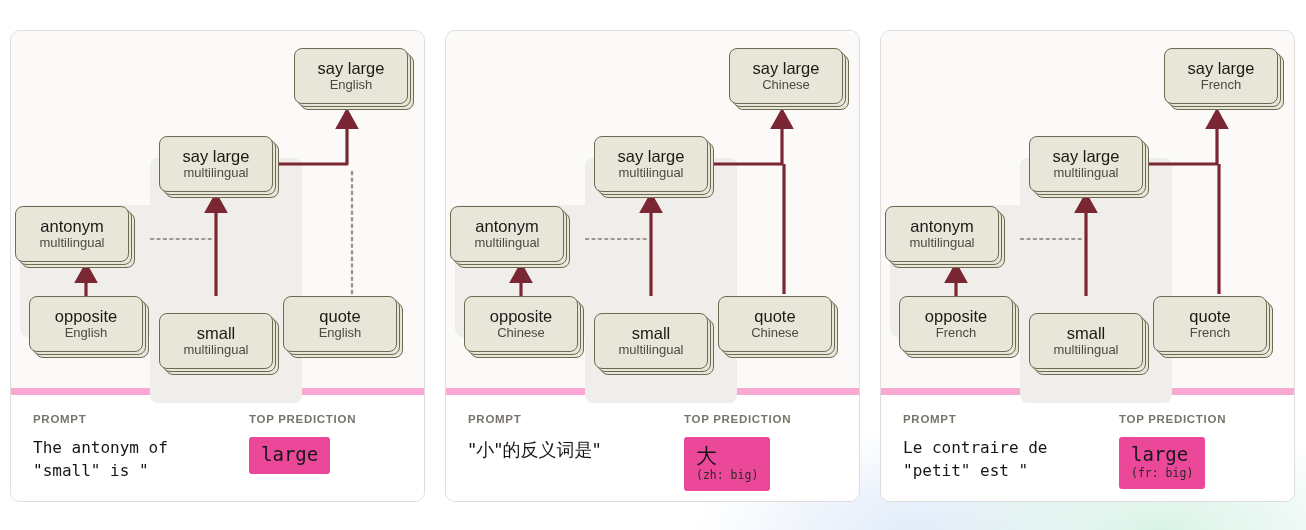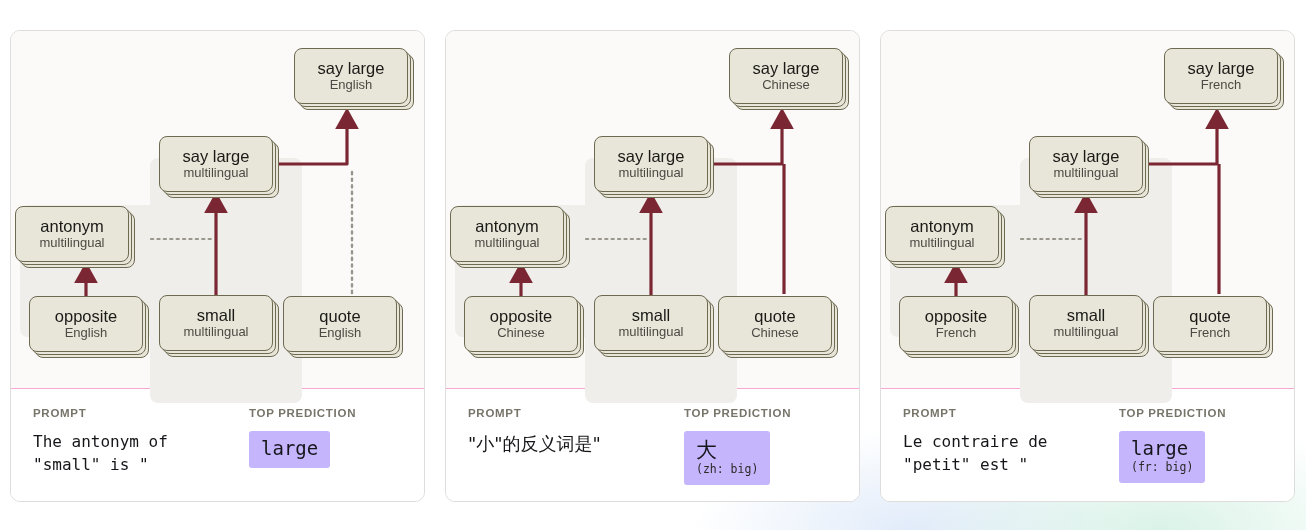--- a/index.html
+++ b/index.html
@@ -105,35 +105,35 @@
     font-size: 13px;
     color: #4c4a44;
     line-height: 1.08;
     white-space: nowrap;
   }
   
   .n-saylarge-out { left: 283px; top: 17px; }
   .n-saylarge-ml  { left: 148px; top: 105px; }
   .n-antonym      { left: 4px;  top: 175px; }
   .n-opposite     { left: 18px;  top: 265px; padding-left: 20px; }
-  .n-small        { left: 148px; top: 264px; }
+  .n-small        { left: 148px; top: 282px; }
   .n-quote        { left: 272px; top: 265px; border-radius: 28px; }
 
   svg.wires {
     position: absolute;
     left: 0; top: 0;
     width: 415px; height: 357px;
     overflow: visible;
     pointer-events: none;
   }
 
   
   .footer {
     flex: 1 1 auto;
-    border-top: 1px solid #f9a8d4;
+    border-top: 7px solid #f9a8d4;
     background: #ffffff;
     padding: 18px 22px 0 22px;
     display: flex;
     gap: 8px;
   }
   .f-col-prompt { width: 208px; flex: 0 0 208px; }
   .f-col-pred   { flex: 1 1 auto; }
   .f-head {
     font-size: 11.5px;
     font-weight: bold;
@@ -149,21 +149,21 @@
     white-space: pre-line;
   }
   .prompt-text.cjk {
     font-family: "DejaVu Sans", sans-serif;
     font-size: 18px;
   }
   .pred-chip {
     display: inline-flex;
     flex-direction: column;
     align-items: flex-start;
-    background: #c4b5fd;
+    background: #ec4899;
     border-radius: 3px;
     padding: 7px 12px 8px 12px;
   }
   .pred-main {
     font-family: "DejaVu Sans Mono", "Liberation Mono", monospace;
     font-size: 19px;
     line-height: 1.15;
     color: #16161a;
   }
   .pred-main.cjk { font-family: "DejaVu Sans", sans-serif; font-size: 21px; }

